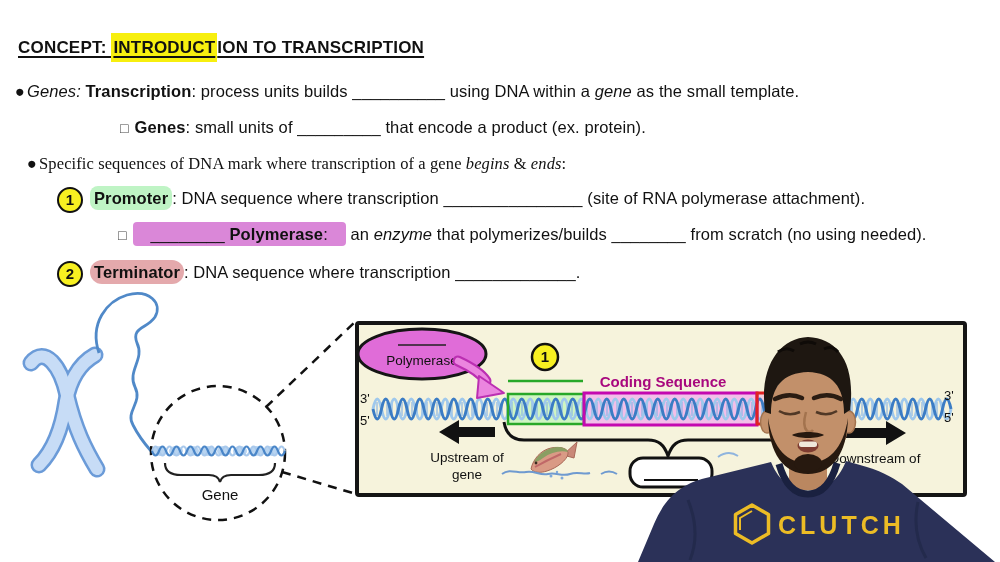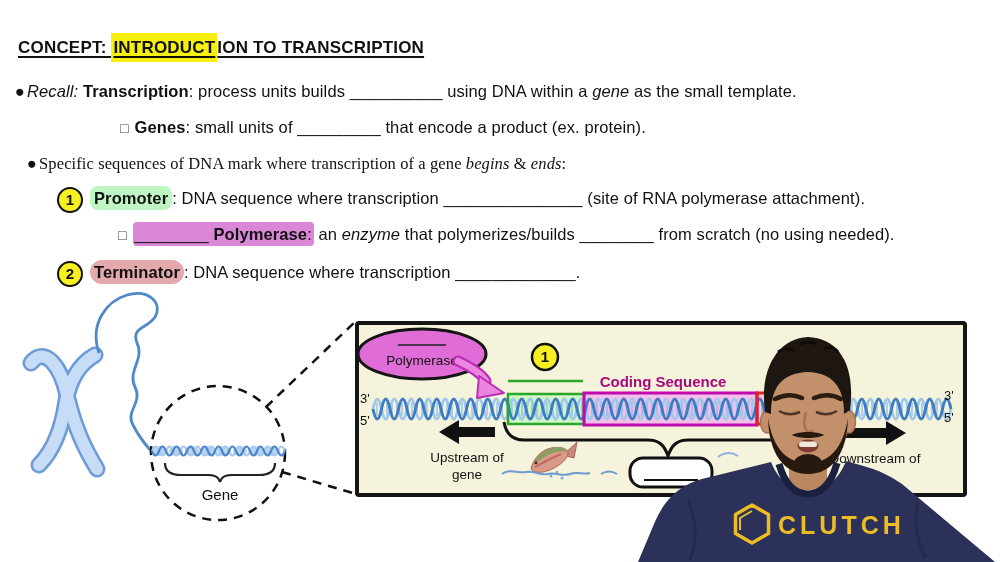--- a/index.html
+++ b/index.html
@@ -6,39 +6,39 @@
   body{width:1000px;height:562px;position:relative;background:#ffffff;overflow:hidden;
        font-family:"Liberation Sans", sans-serif;color:#111;}
   .abs{position:absolute;}
   .line{position:absolute;font-size:16.5px;white-space:nowrap;letter-spacing:0.1px;}
   .b{font-weight:bold;}
   .i{font-style:italic;}
   .title{font-size:17px;font-weight:bold;text-decoration:underline;
          text-underline-offset:3px;text-decoration-thickness:1.5px;letter-spacing:0.2px;}
   .hl-yellow{background:#f7ef0f;padding:5px 2px;}
   .hl-green{background:#bff4c5;border-radius:8px;padding:3px 4px;}
-  .hl-pink{background:#da87d8;border-radius:4px;padding:3px 2px;}
+  .hl-pink{background:#da87d8;border-radius:4px;padding:3px 18px;}
   .hl-rose{background:#e4a9ac;border-radius:12px;padding:3px 4px;}
   .badge{display:inline-block;width:22px;height:22px;border:2.5px solid #111;border-radius:50%;
          background:#f7f021;font-weight:bold;font-size:15px;line-height:22px;text-align:center;
          vertical-align:middle;margin-right:7px;}
   .marker{margin-right:2px;}
   .sq{font-size:14px;color:#444;margin-right:6px;}
   svg{position:absolute;overflow:visible;}
   svg text{font-family:"Liberation Sans", sans-serif;}
 </style>
 </head>
 <body>
 
 <div class="line title" style="left:18px;top:38px;">
   <span>CONCEPT: </span><span class="hl-yellow">INTRODUCT</span><span>ION TO TRANSCRIPTION</span>
 </div>
 
 <div class="line" style="left:15px;top:82px;">
-  <span class="marker">●</span><span class="i">Recall: </span><span class="b">Transcription</span><span>: process units builds __________ using DNA within a </span><span class="i">gene</span><span> as the small template.</span>
+  <span class="marker">●</span><span class="i">Genes: </span><span class="b">Transcription</span><span>: process units builds __________ using DNA within a </span><span class="i">gene</span><span> as the small template.</span>
 </div>
 
 <div class="line" style="left:100px;top:118px;padding-left:20px;">
   <span class="sq">□</span><span class="b">Genes</span><span>: small units of _________ that encode a product (ex. protein).</span>
 </div>
 
 <div class="line" style="left:27px;top:154px;font-family:Liberation Serif, serif;">
   <span class="marker">●</span><span>Specific sequences of DNA mark where transcription of a gene </span><span class="i">begins</span><span> &amp; </span><span class="i">ends</span><span>:</span>
 </div>
 

